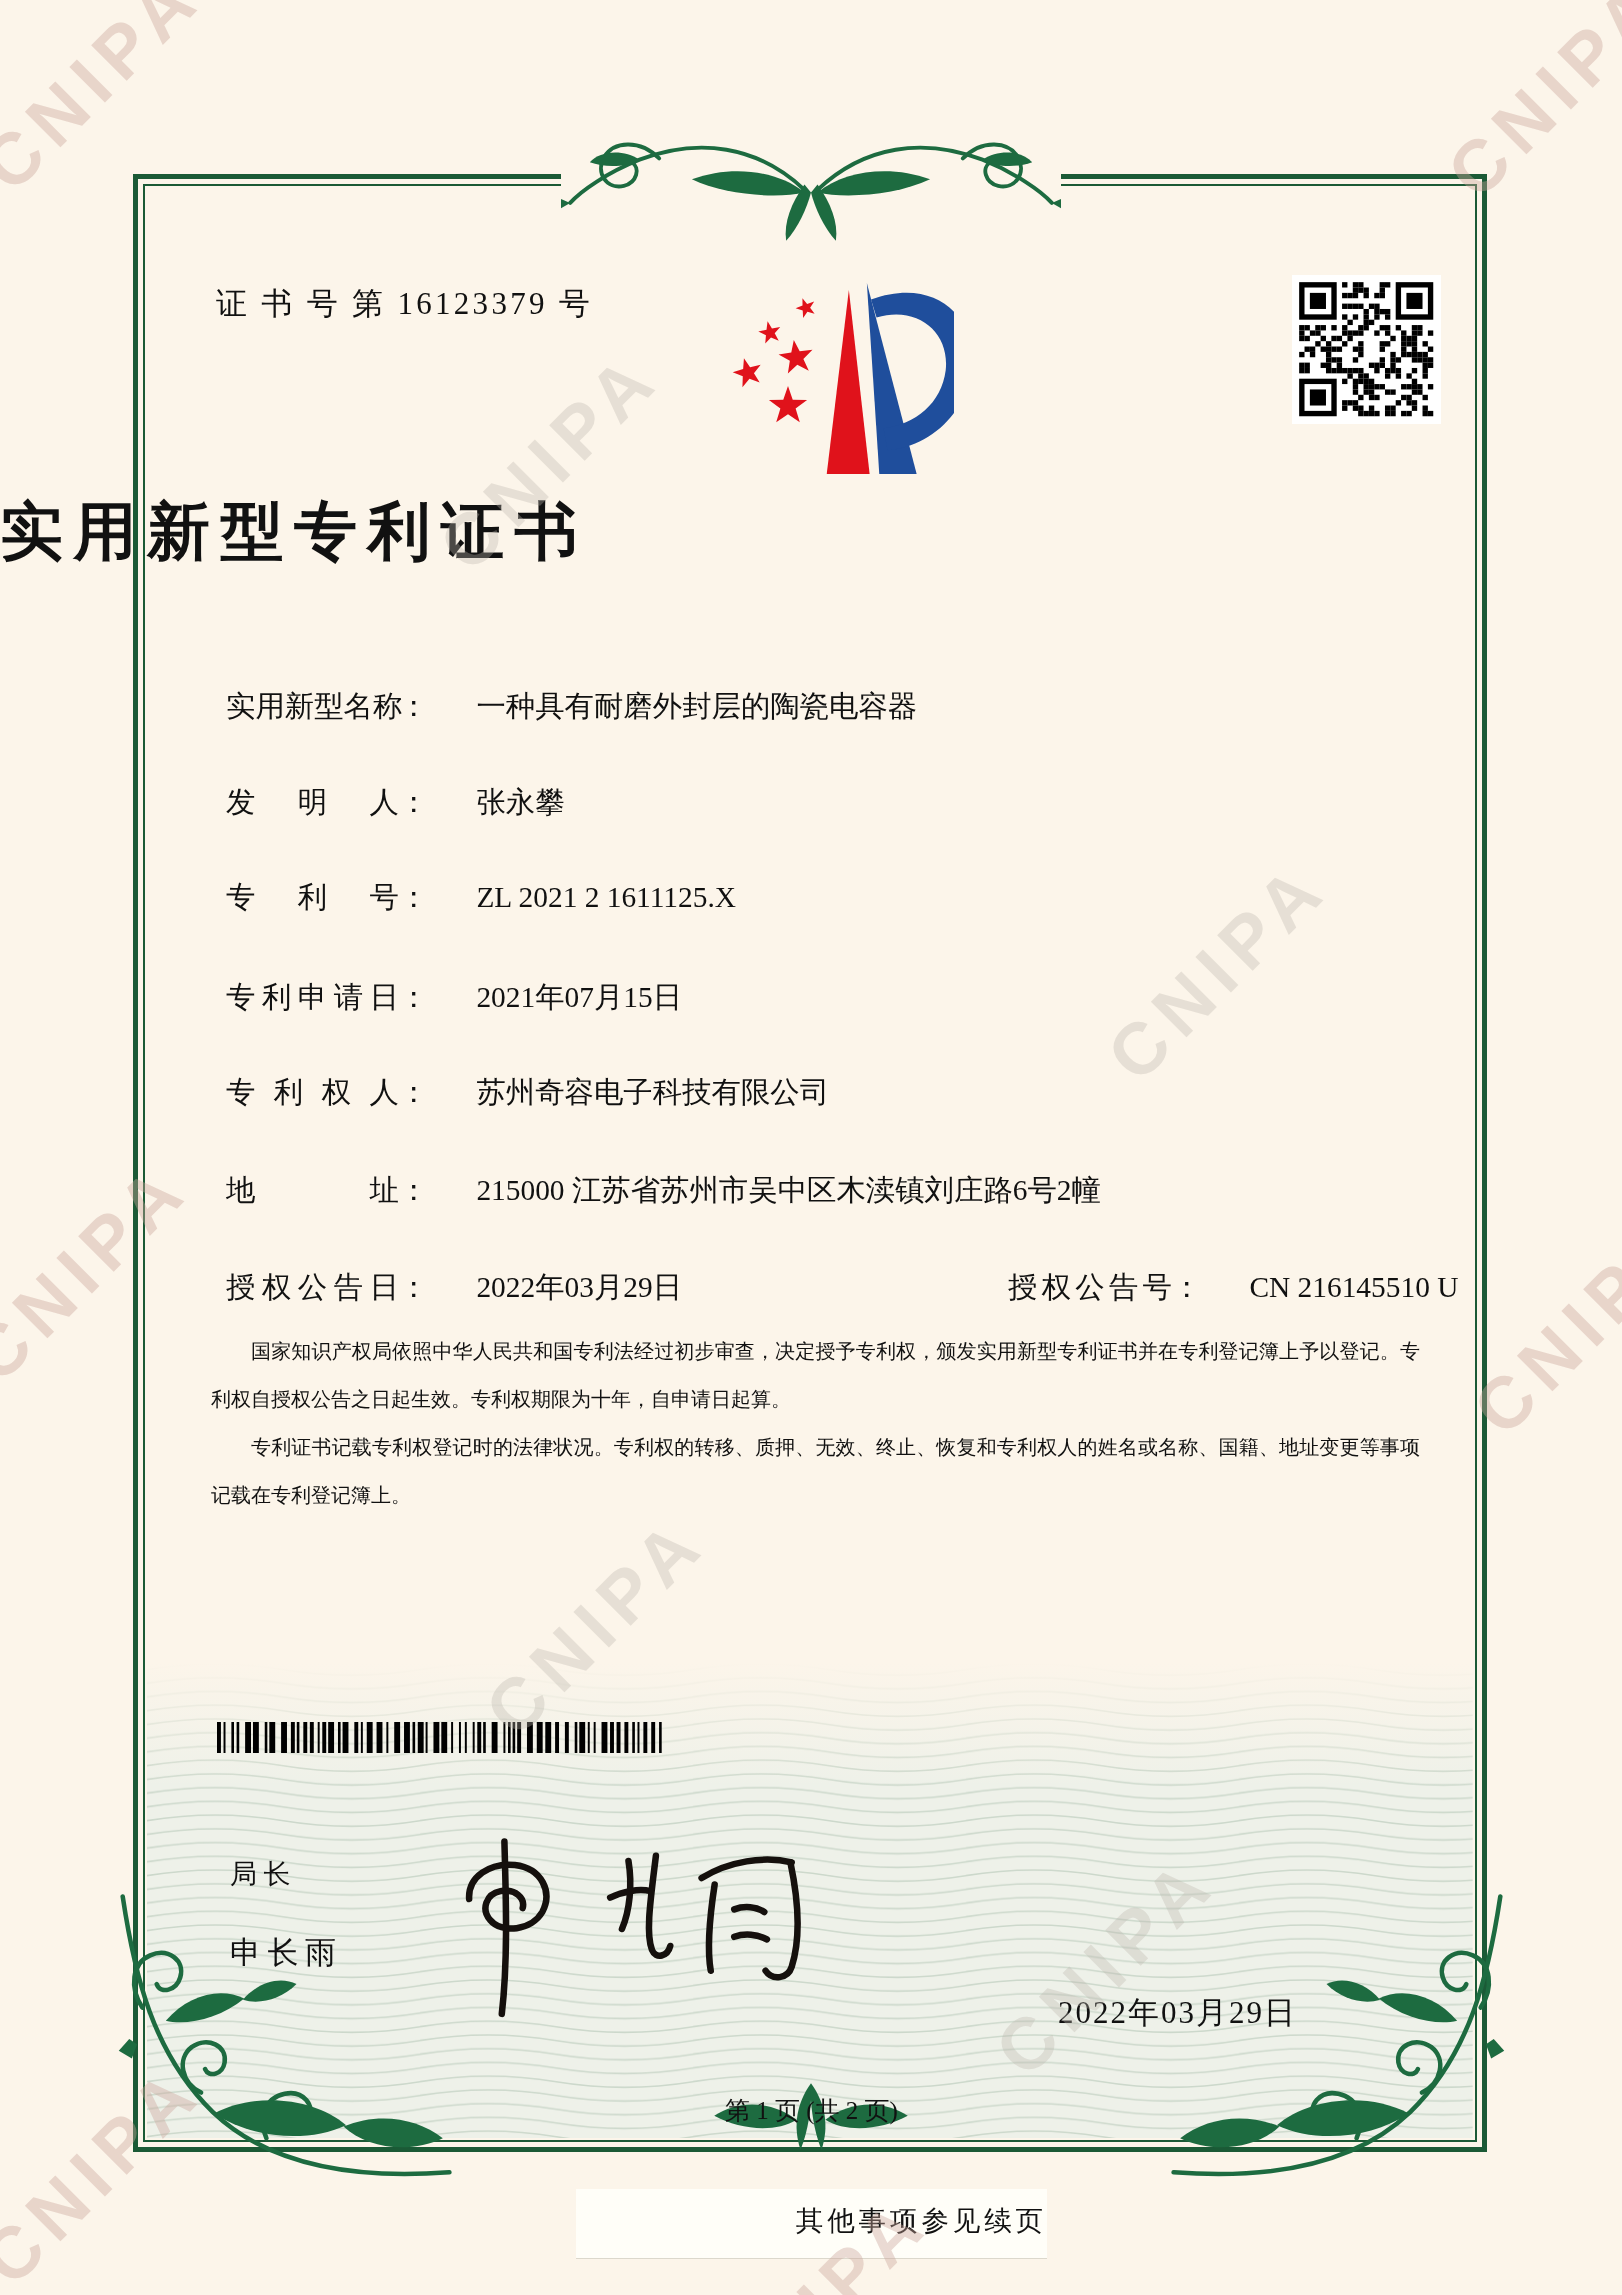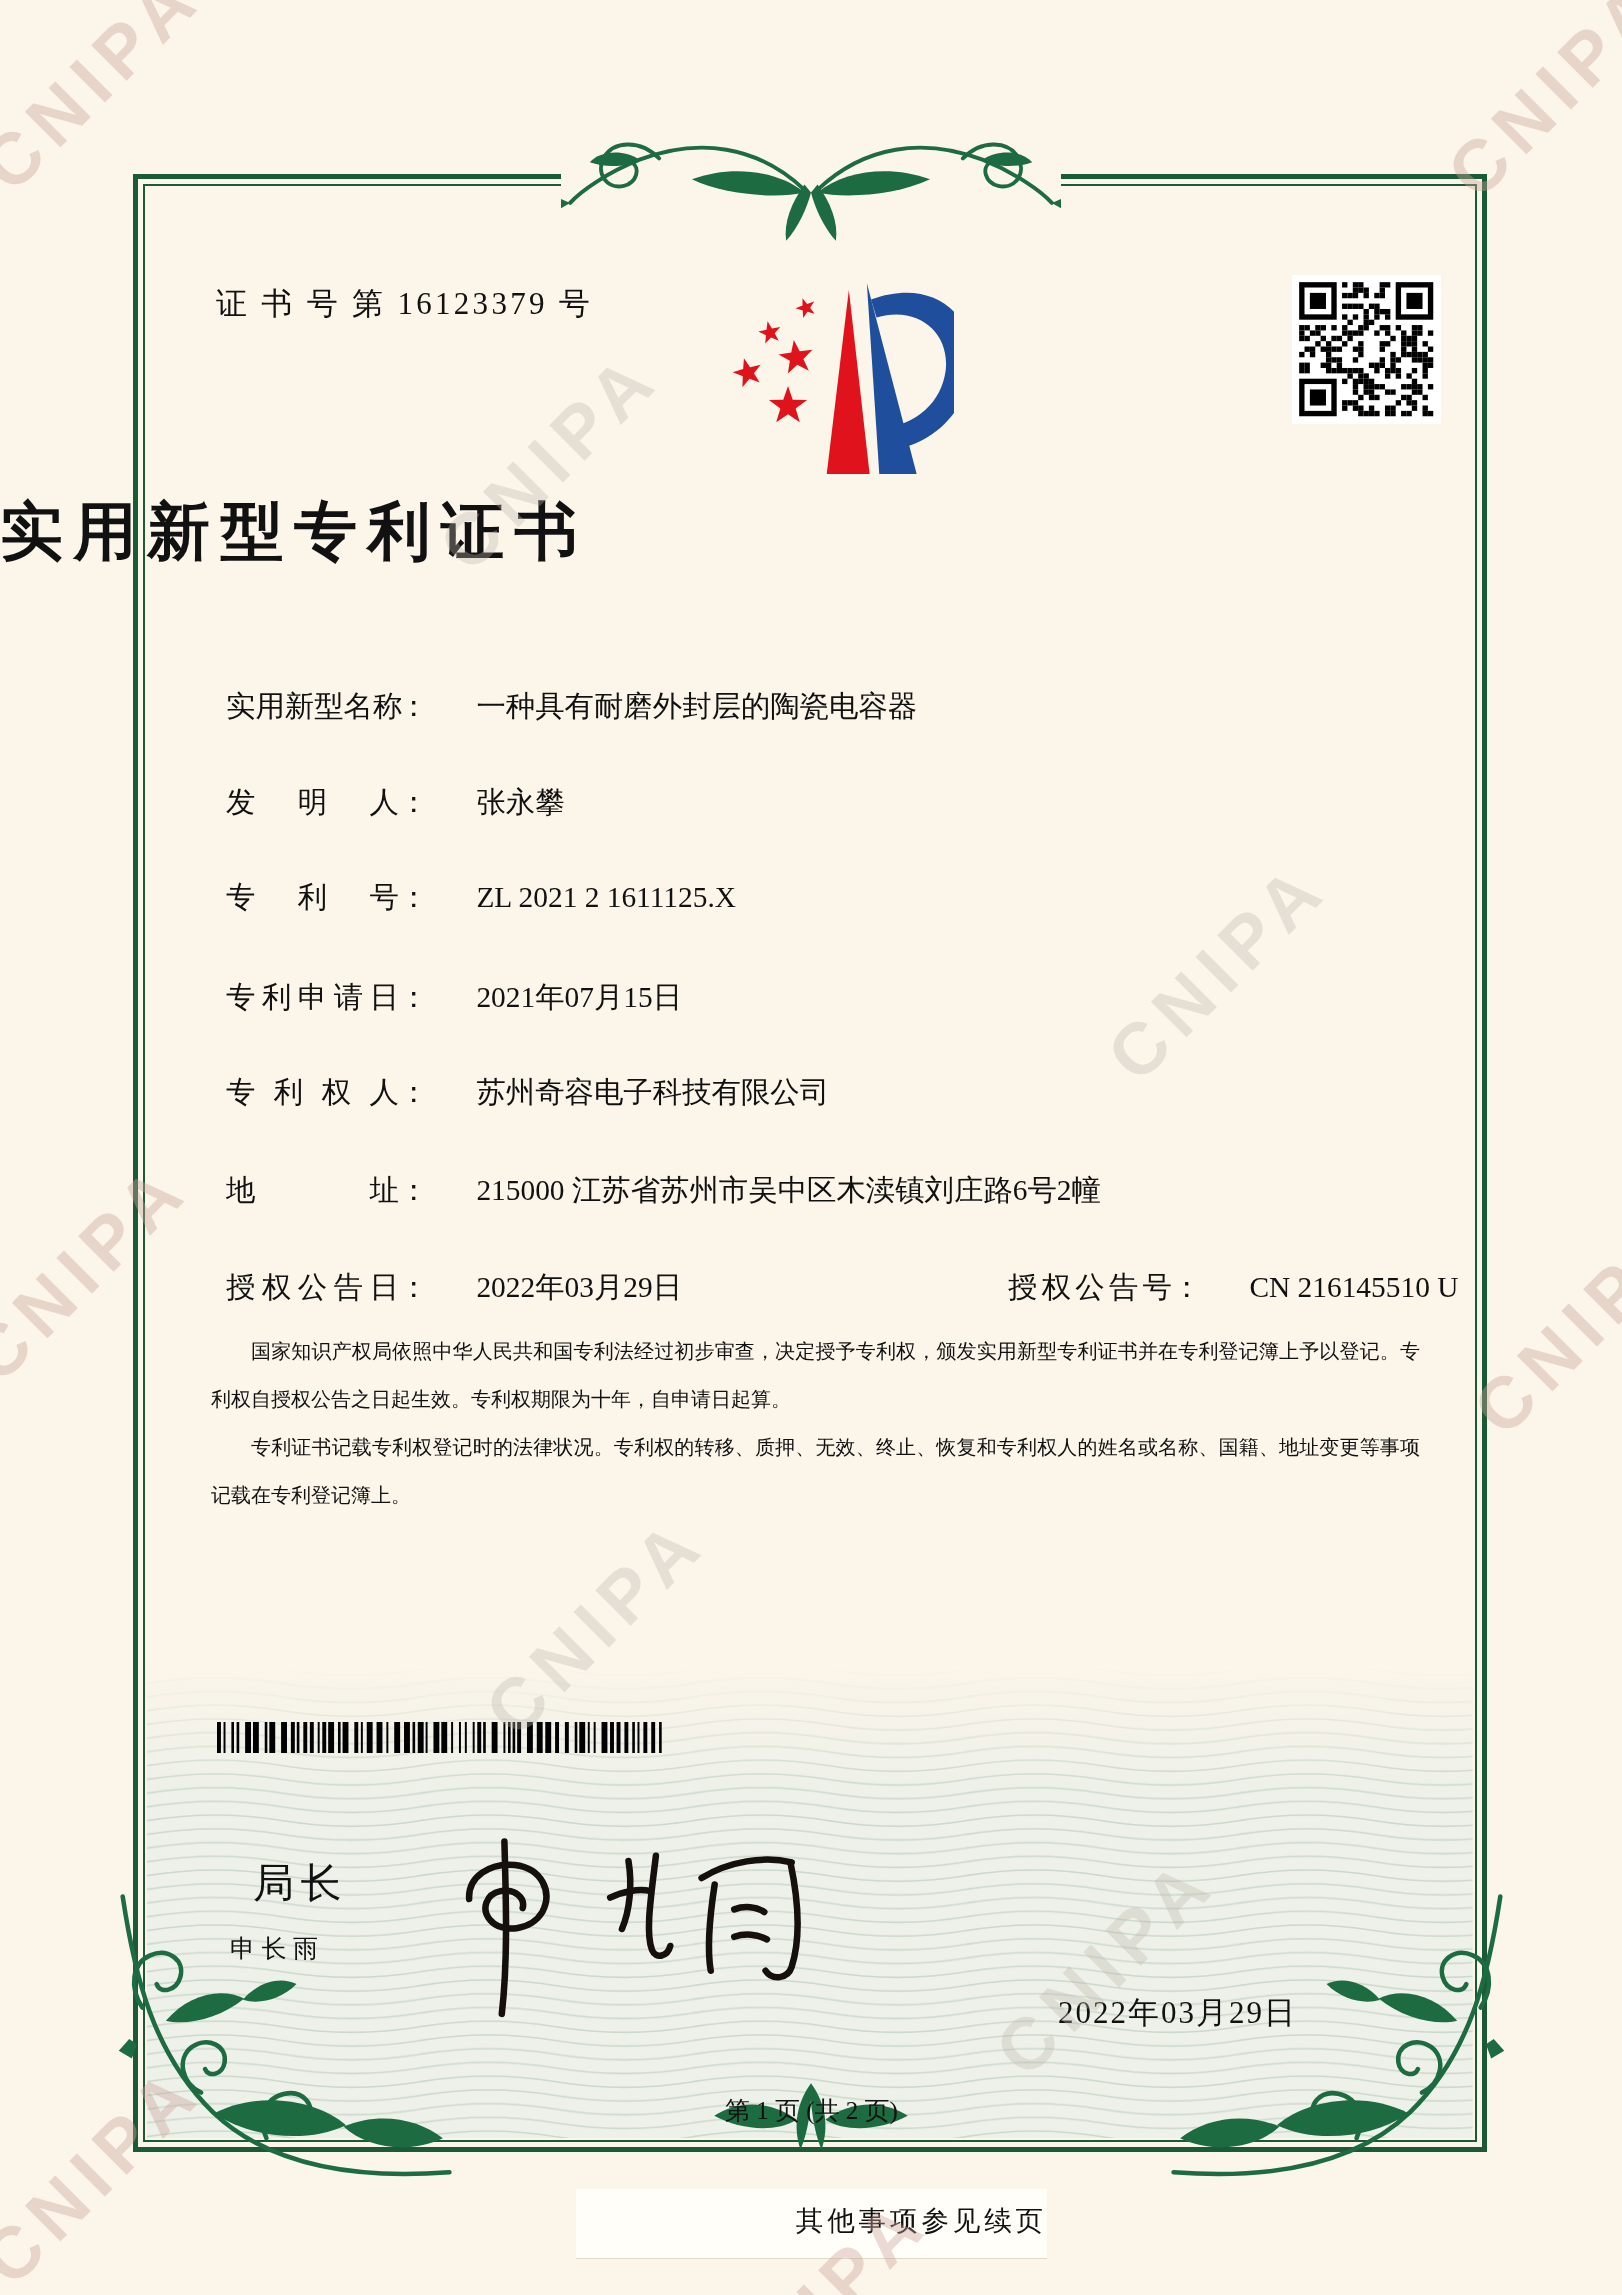--- a/index.html
+++ b/index.html
@@ -39,22 +39,22 @@
   .flabel{display:inline-flex;justify-content:space-between;width:173px;vertical-align:baseline;}
   .flabel.w5{width:164px;}
   .colon{display:inline-block;}
   .fvalue{white-space:nowrap;margin-left:48px;}
   .fgroup2{position:absolute;left:782px;top:0;}
   .body-text{position:absolute;left:211px;top:1327px;width:1209px;font-size:20px;
              line-height:48px;text-align:justify;}
   .body-text p{margin:0;text-indent:2em;}
   .barcode{position:absolute;left:217px;top:1722px;width:446px;height:31px;}
   .barcode svg{width:100%;height:100%;display:block;}
-  .officer-title{position:absolute;left:230px;top:1856px;font-size:41px;letter-spacing:6.5px;margin-left:23px;}
-  .officer-name{position:absolute;left:230px;top:1932px;font-size:25px;letter-spacing:6.5px;}
+  .officer-title{position:absolute;left:230px;top:1856px;font-size:27px;letter-spacing:6.5px;}
+  .officer-name{position:absolute;left:230px;top:1932px;font-size:31px;letter-spacing:6.5px;}
   .signature{position:absolute;left:406px;top:1801px;width:458px;height:222px;}
   .signature svg{width:100%;height:100%;}
   .issue-date{position:absolute;left:968px;top:1992px;width:419px;text-align:center;
               font-size:31px;letter-spacing:2px;}
   .pageinfo{position:absolute;left:0;width:100%;top:2094px;text-align:center;font-size:25px;}
   .footer-note{position:absolute;left:576px;top:2189px;width:471px;height:69px;
                background:#fffef8;text-align:right;font-size:27.5px;letter-spacing:3.9px;
                line-height:63px;border-bottom:1.3px solid #dcd8cc;}
 </style>
 </head>

